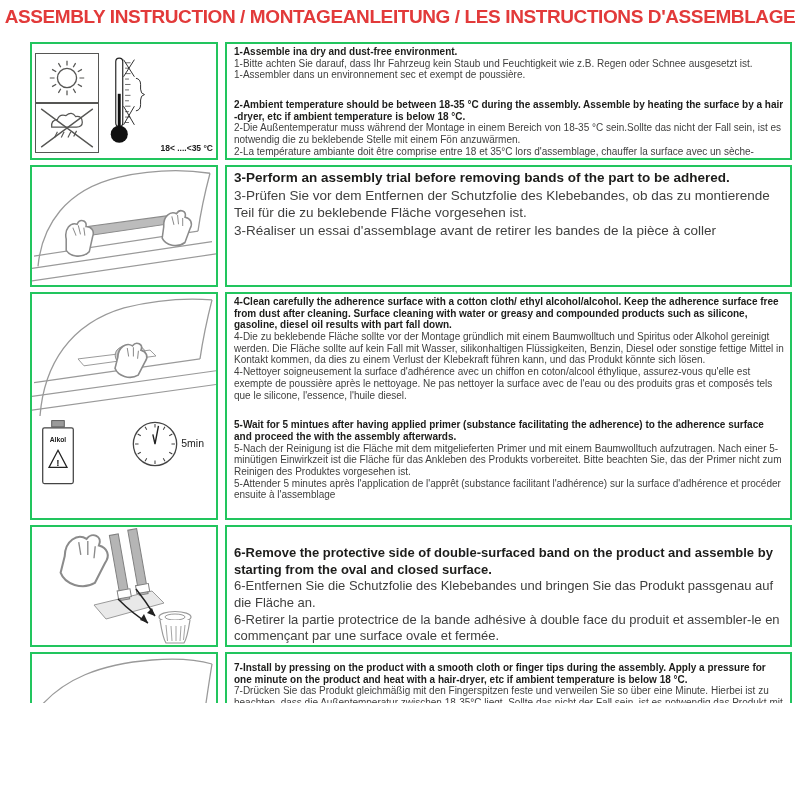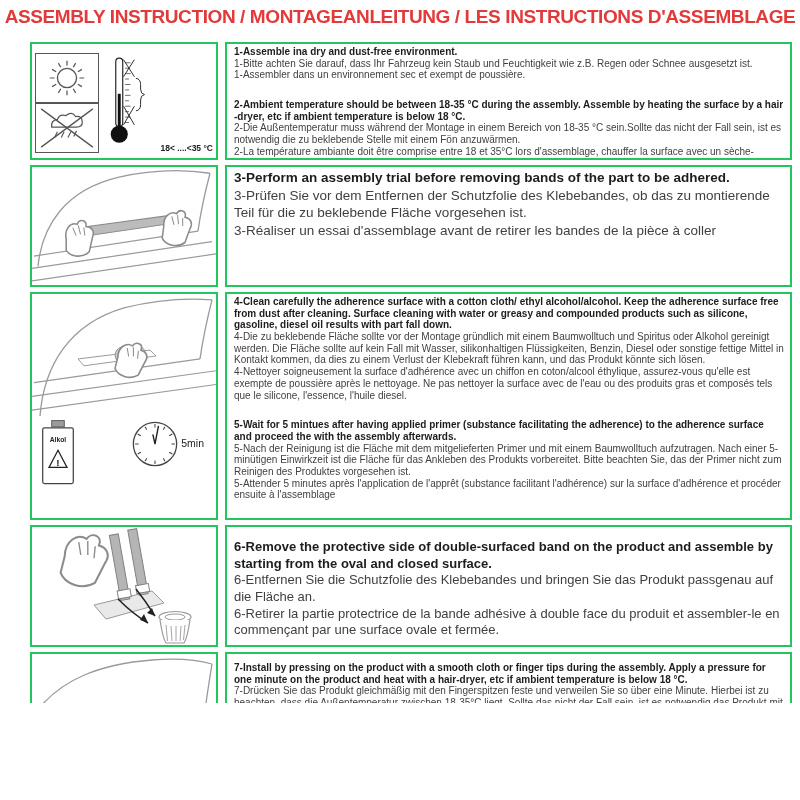--- a/index.html
+++ b/index.html
@@ -23,21 +23,21 @@
   .cleancell{display:flex;flex-direction:column;}
   .bottomrow{display:flex;justify-content:space-between;align-items:flex-start;padding:2px 12px 0 8px;flex:1;}
   .clockblk{display:flex;align-items:center;}
   .clock-label{font-size:10.5px;color:#222;margin-top:-2px;}
   
   .tcell{padding:2px 6px 3px 7px;font-size:10px;line-height:1.17;color:#3f3f3e;}
   .tcell p{margin:0;}
   .step + .step{margin-top:18px;}
   .en{font-weight:bold;color:#1d1d1b;}
   .t-big{font-size:13.5px;line-height:1.30;}
-  .t-med{font-size:13px;line-height:1.28;padding-top:12px;}
+  .t-med{font-size:13px;line-height:1.28;padding-top:18px;}
   .t-sm3{padding-top:2px;}
   .t-sm5{padding-top:8px;}
   
   .logo{position:absolute;right:6px;top:752px;background:#5eead4;padding:0 0 2px 16px;z-index:3;
         font-family:"DejaVu Sans",sans-serif;font-weight:bold;font-size:37px;letter-spacing:-3px;line-height:1;text-align:right;}
   .logo .lb{color:#171717;}
   .logo .lr{color:#E03438;}
 </style>
 </head>
 <body>

